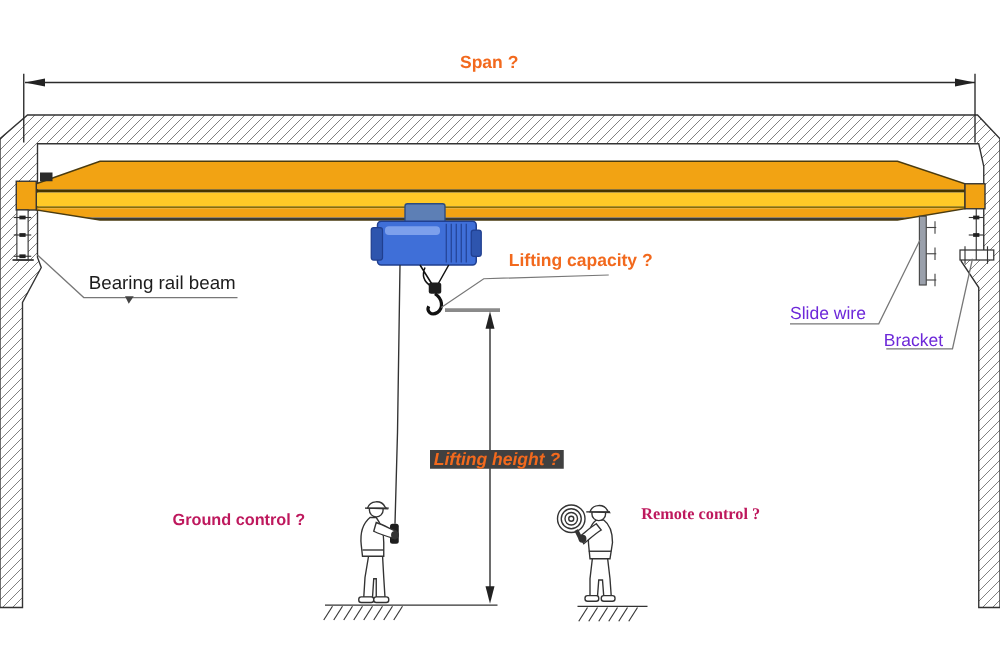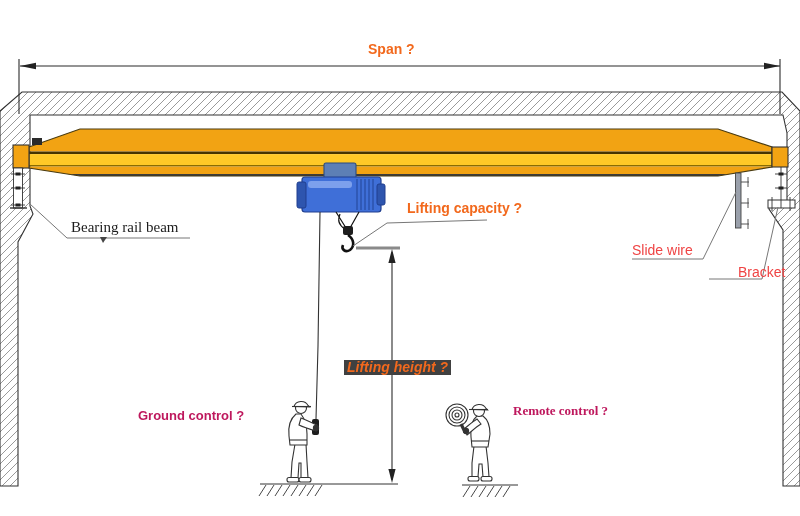--- a/index.html
+++ b/index.html
@@ -6,21 +6,21 @@
   #stage{
     position:relative;width:800px;height:516px;background:#ffffff;overflow:hidden;
     font-family:"Liberation Sans", sans-serif;
     margin-top:16px;
   }
   #scene{position:absolute;left:0;top:0;}
   .lbl{position:absolute;white-space:nowrap;line-height:1.1;}
   .lbl-orange{color:#F2691D;font-weight:bold;font-size:14px;}
   .lbl-orange-sm{color:#be185d;font-weight:bold;font-size:13px;}
   .lbl-black{color:#1c1c1c;font-size:15px;}
-  .lbl-black-sm{color:#ef4444;font-size:14px;}
+  .lbl-black-sm{color:#6d28d9;font-size:14px;}
   .bg-white{background:#404040;padding:0 3px;font-style:italic;}
 </style>
 </head>
 <body>
 
 <div id="stage">
 
   <svg id="scene" width="800" height="516" viewBox="0 0 800 516">
     <defs>
       <pattern id="hatch" width="8" height="8" patternUnits="userSpaceOnUse">
@@ -196,18 +196,18 @@
   <div class="lbl lbl-orange" style="left:368px;top:26px;">Span ?</div>
 
   <div class="lbl lbl-orange" style="left:383px;top:185px;padding-left:24px;">Lifting capacity ?</div>
 
   <div class="lbl lbl-orange bg-white" style="left:344px;top:344px;">Lifting height ?</div>
 
   <div class="lbl lbl-orange-sm" style="left:138px;top:393px;">Ground control ?</div>
 
   <div class="lbl lbl-orange-sm" style="left:513px;top:388px;font-family:Liberation Serif, serif;">Remote control ?</div>
 
-  <div class="lbl lbl-black" style="left:71px;top:203px;font-family:Liberation Serif, serif;">Bearing rail beam</div>
+  <div class="lbl lbl-black" style="left:71px;top:203px;">Bearing rail beam</div>
 
   <div class="lbl lbl-black-sm" style="left:632px;top:227px;">Slide wire</div>
 
-  <div class="lbl lbl-black-sm" style="left:738px;top:249px;">Bracket</div>
+  <div class="lbl lbl-black-sm" style="left:707px;top:249px;">Bracket</div>
 </div>
 
 </body></html>

